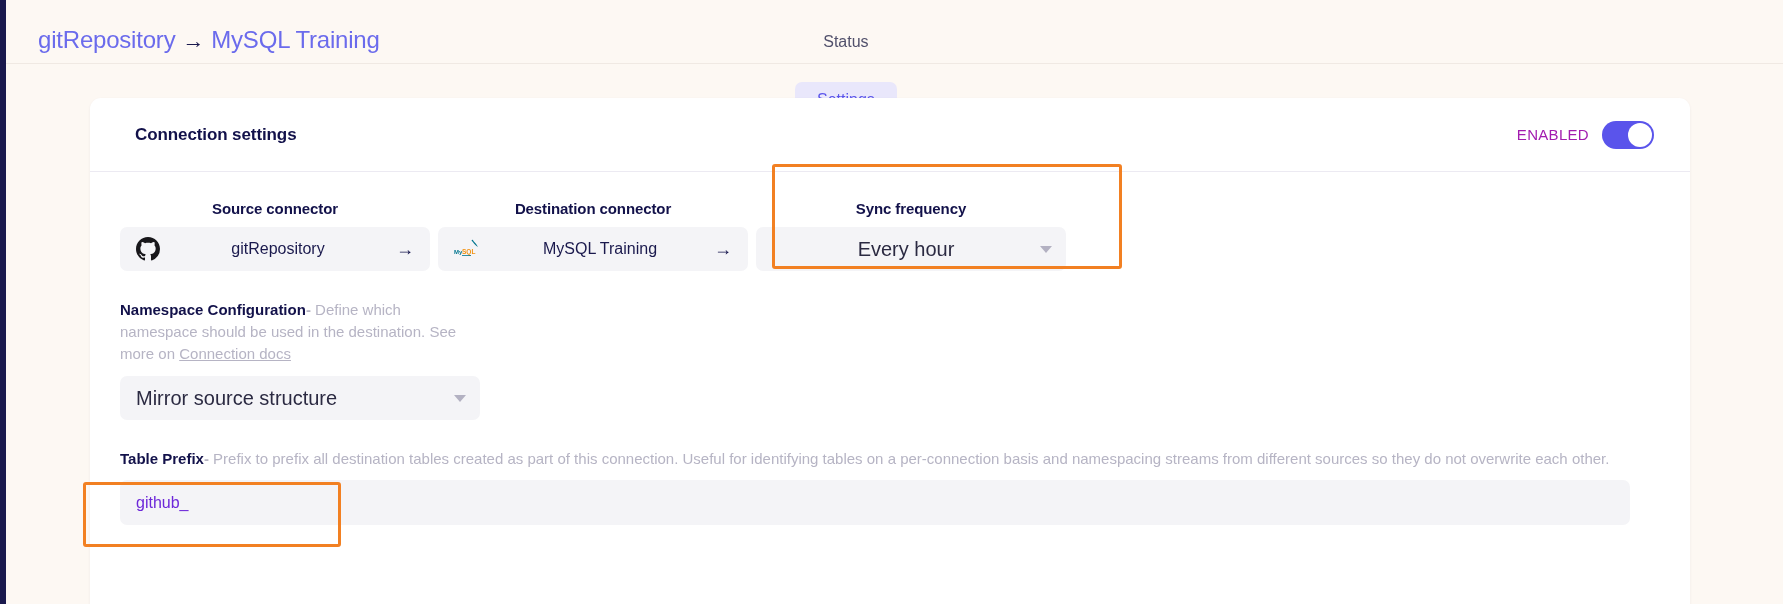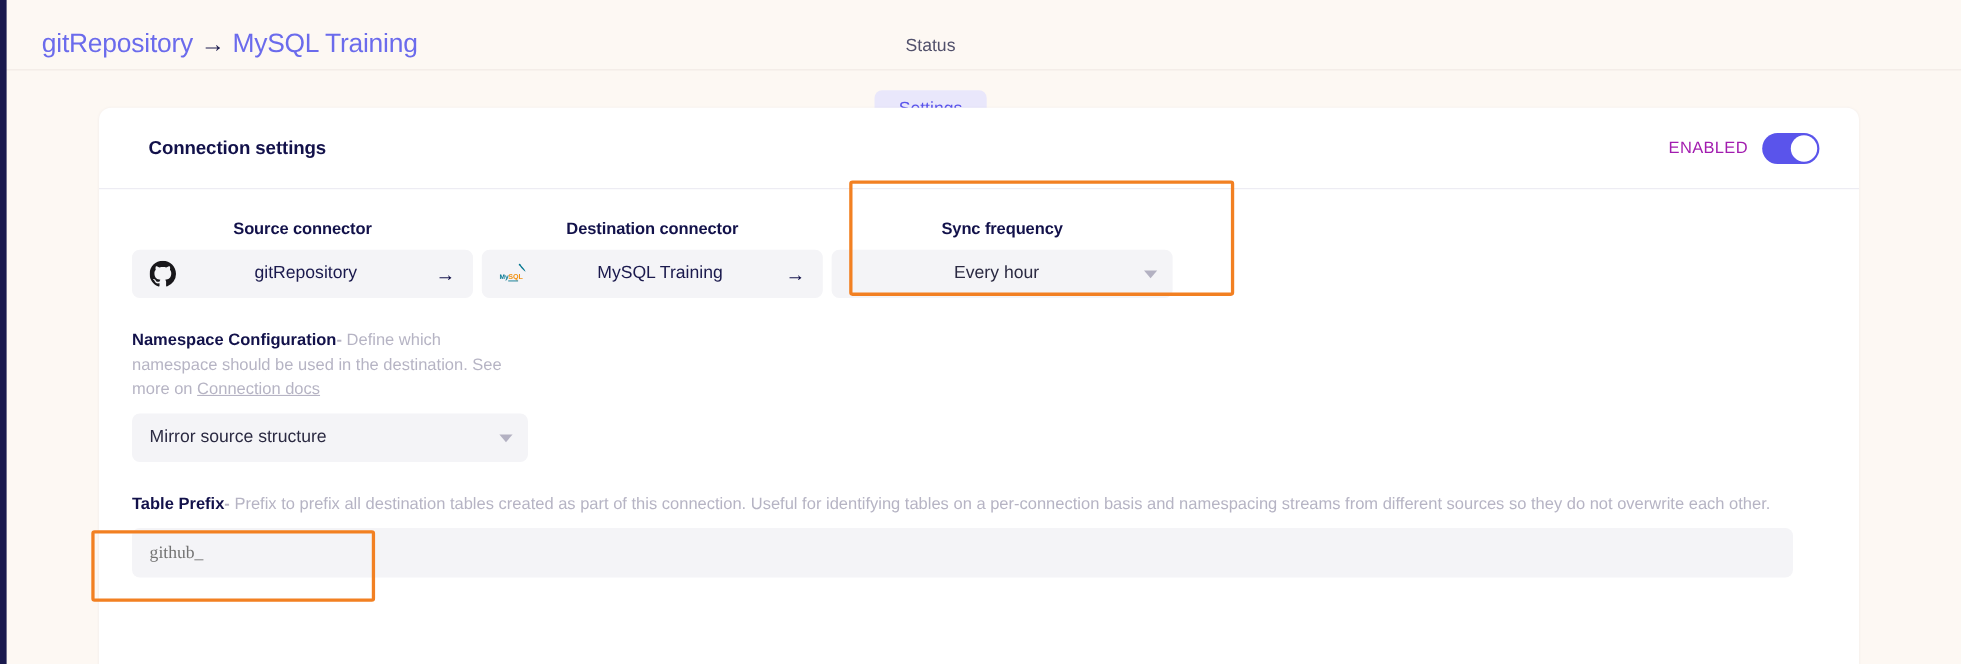--- a/index.html
+++ b/index.html
@@ -193,21 +193,21 @@
     background: #f4f4f7;
     border-radius: 7px;
     height: 44px;
     display: flex;
     align-items: center;
     padding: 0 14px 0 16px;
     cursor: pointer;
   }
   .select .sel-value {
     flex: 1;
-    font-size: 16px;
+    font-size: 20px;
     color: #2b2a42;
     white-space: nowrap;
   }
   .caret {
     width: 0; height: 0;
     border-left: 6px solid transparent;
     border-right: 6px solid transparent;
     border-top: 7px solid #b3b1c2;
     flex: none;
   }
@@ -252,23 +252,23 @@
   .prefix-desc { width: 1510px; }
 
   .prefix-input {
     margin-top: 10px;
     width: 1510px;
     height: 45px;
     background: #f4f4f7;
     border: none;
     border-radius: 7px;
     padding: 0 16px;
-    font-family: Liberation Serif, serif;
+    font-family: Liberation Sans, sans-serif;
     font-size: 16px;
-    color: #737373;
+    color: #6d28d9;
     outline: none;
   }
 </style>
 </head>
 <body>
 
 <div class="app-rail"></div>
 
 <div class="topbar">
 

